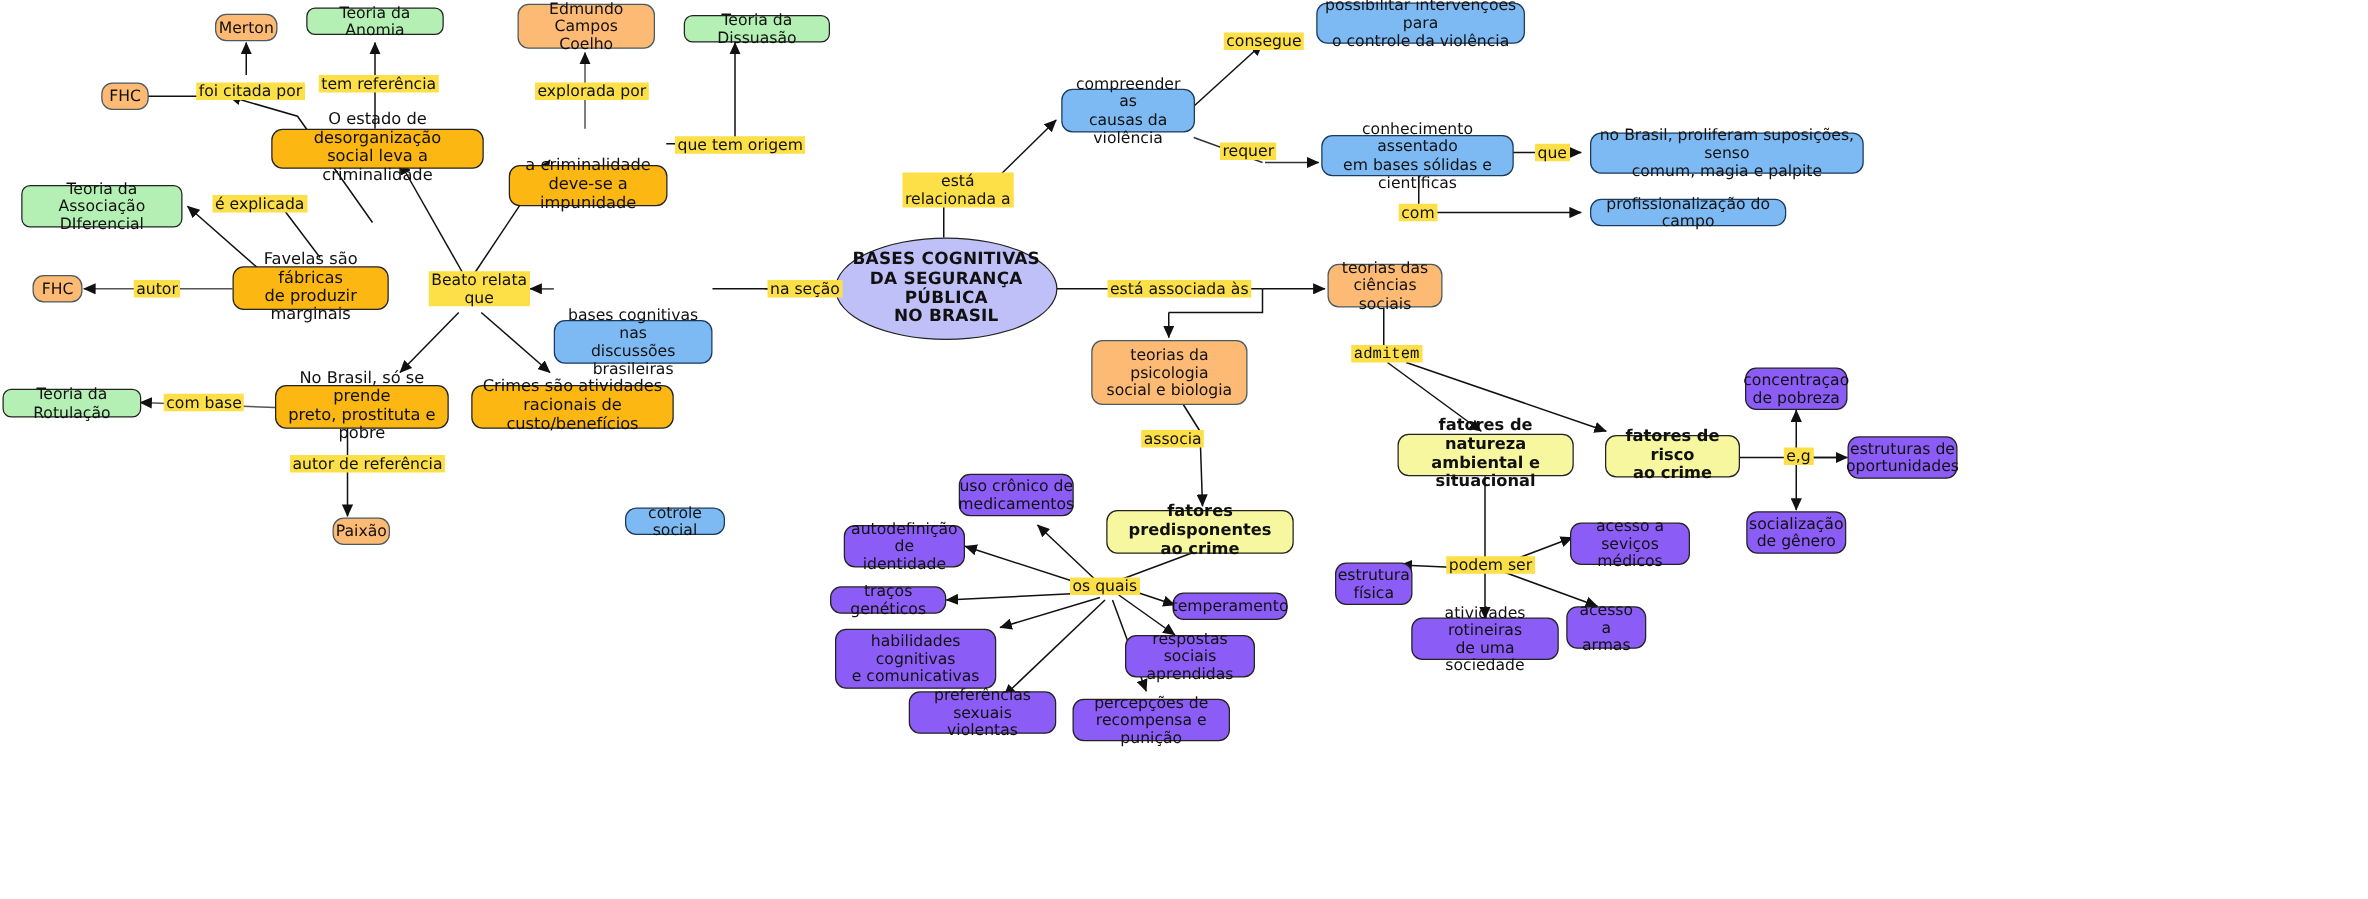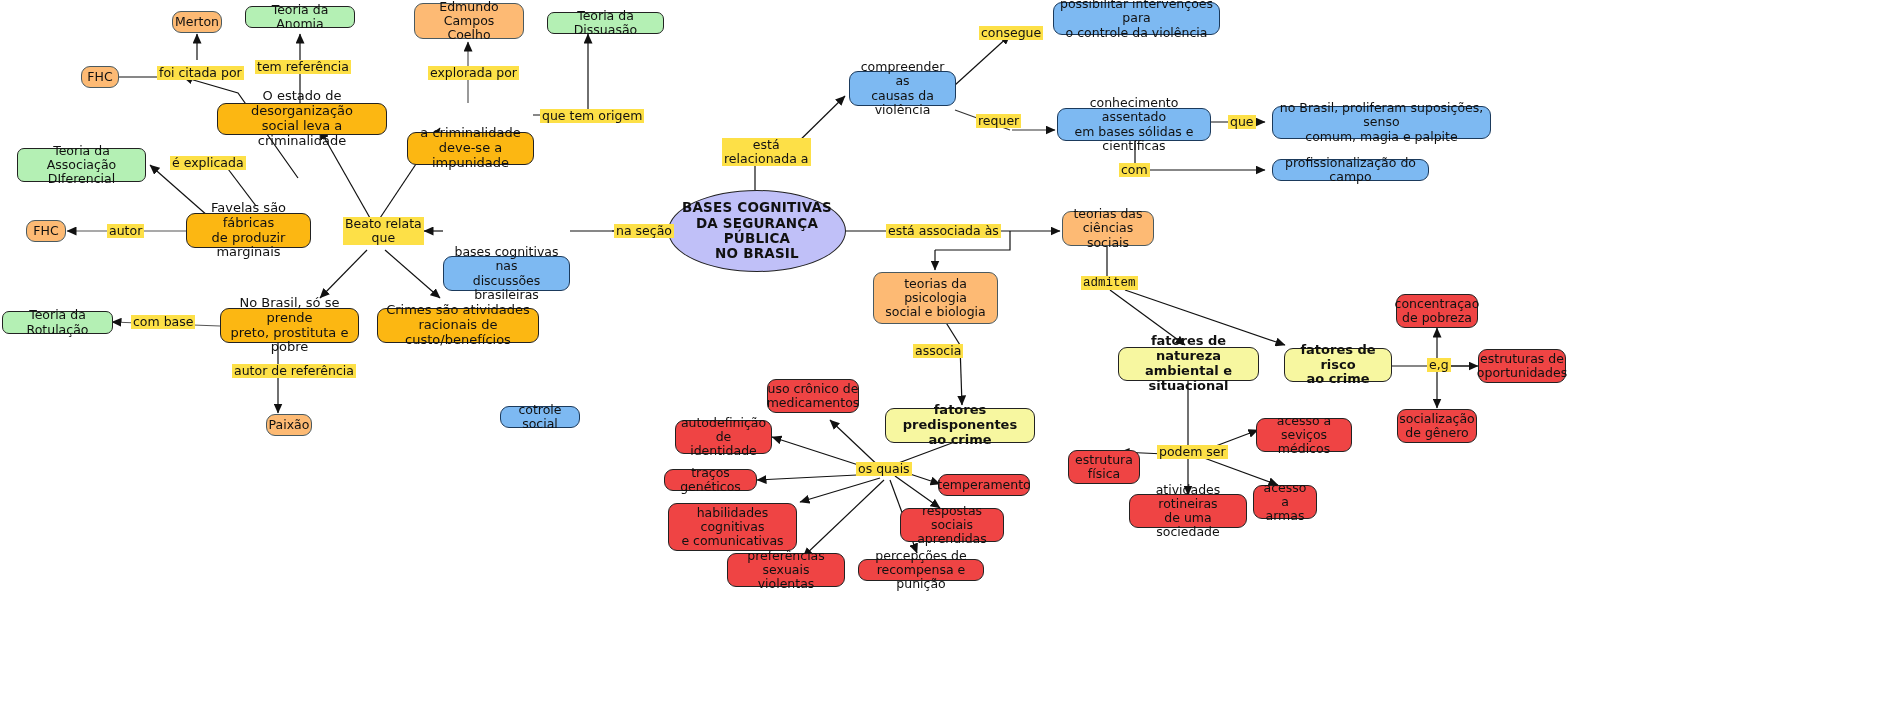--- a/index.html
+++ b/index.html
@@ -17,21 +17,21 @@
     padding:2px 5px;
     color:#111;
     white-space:pre-line;
     z-index:5;
   }
   .n-grey{background:#fdba74;border-color:#4a5a60;border-radius:9px;font-size:12.5px;}
   .n-green{background:#b4f0b4;border-color:#222;border-radius:7px;font-size:12.5px;}
   .n-orange-d{background:#fcb712;border-color:#222;border-radius:9px;font-size:13px;}
   .n-blue{background:#7db9f2;border-color:#1b3a5c;border-radius:9px;font-size:12.5px;}
   .n-yellow{background:#f7f7a0;border-color:#222;border-radius:9px;font-size:13px;font-weight:bold;}
-  .n-peach{background:#ef4444;border-color:#222;border-radius:9px;font-size:12.5px;}
+  .n-peach{background:#8b5cf6;border-color:#222;border-radius:9px;font-size:12.5px;}
   .n-root{
     background:#c0c0f8;border:1.5px solid #222;border-radius:50%;
     font-size:13.5px;font-weight:bold;letter-spacing:.2px;
   }
   .elabel{
     position:absolute;
     font-size:12.5px;color:#111;background:#fde047;
     padding:0 2px;white-space:pre-line;text-align:center;
     line-height:1.12;z-index:6;
   }
@@ -164,42 +164,42 @@
 <div class="node n-yellow" style="left:885px;top:408px;width:150px;height:35px;">fatores predisponentes
 ao crime</div>
 
 <div class="node n-peach" style="left:1396px;top:294px;width:82px;height:34px;">concentraçao
 de pobreza</div>
 <div class="node n-peach" style="left:1478px;top:349px;width:88px;height:34px;">estruturas de
 oportunidades</div>
 <div class="node n-peach" style="left:1397px;top:409px;width:80px;height:34px;">socialização
 de gênero</div>
 
-<div class="node n-peach" style="left:1068px;top:450px;width:72px;height:34px;">estrutura
+<div class="node n-peach" style="left:1068px;top:450px;width:62px;height:34px;">estrutura
 física</div>
 <div class="node n-peach" style="left:1256px;top:418px;width:96px;height:34px;">acesso a seviços
 médicos</div>
 <div class="node n-peach" style="left:1129px;top:494px;width:118px;height:34px;">atividades rotineiras
 de uma sociedade</div>
 <div class="node n-peach" style="left:1253px;top:485px;width:64px;height:34px;">acesso a
 armas</div>
 
 <div class="node n-peach" style="left:767px;top:379px;width:92px;height:34px;">uso crônico de
 medicamentos</div>
 <div class="node n-peach" style="left:675px;top:420px;width:97px;height:34px;">autodefinição
 de identidade</div>
 <div class="node n-peach" style="left:664px;top:469px;width:93px;height:22px;">traços genéticos</div>
 <div class="node n-peach" style="left:668px;top:503px;width:129px;height:48px;">habilidades cognitivas
 e comunicativas</div>
 <div class="node n-peach" style="left:727px;top:553px;width:118px;height:34px;">preferências sexuais
 violentas</div>
 <div class="node n-peach" style="left:938px;top:474px;width:92px;height:22px;">temperamento</div>
 <div class="node n-peach" style="left:900px;top:508px;width:104px;height:34px;">respostas sociais
 aprendidas</div>
-<div class="node n-peach" style="left:858px;top:559px;width:126px;height:22px;">percepções de
+<div class="node n-peach" style="left:858px;top:559px;width:126px;height:34px;">percepções de
 recompensa e punição</div>
 
 <div class="elabel" style="left:157px;top:66px;">foi citada por</div>
 <div class="elabel" style="left:255px;top:60px;">tem referência</div>
 <div class="elabel" style="left:428px;top:66px;">explorada por</div>
 <div class="elabel" style="left:540px;top:109px;">que tem origem</div>
 <div class="elabel" style="left:170px;top:156px;">é explicada</div>
 <div class="elabel" style="left:107px;top:224px;">autor</div>
 <div class="elabel" style="left:343px;top:217px;">Beato relata
 que</div>

